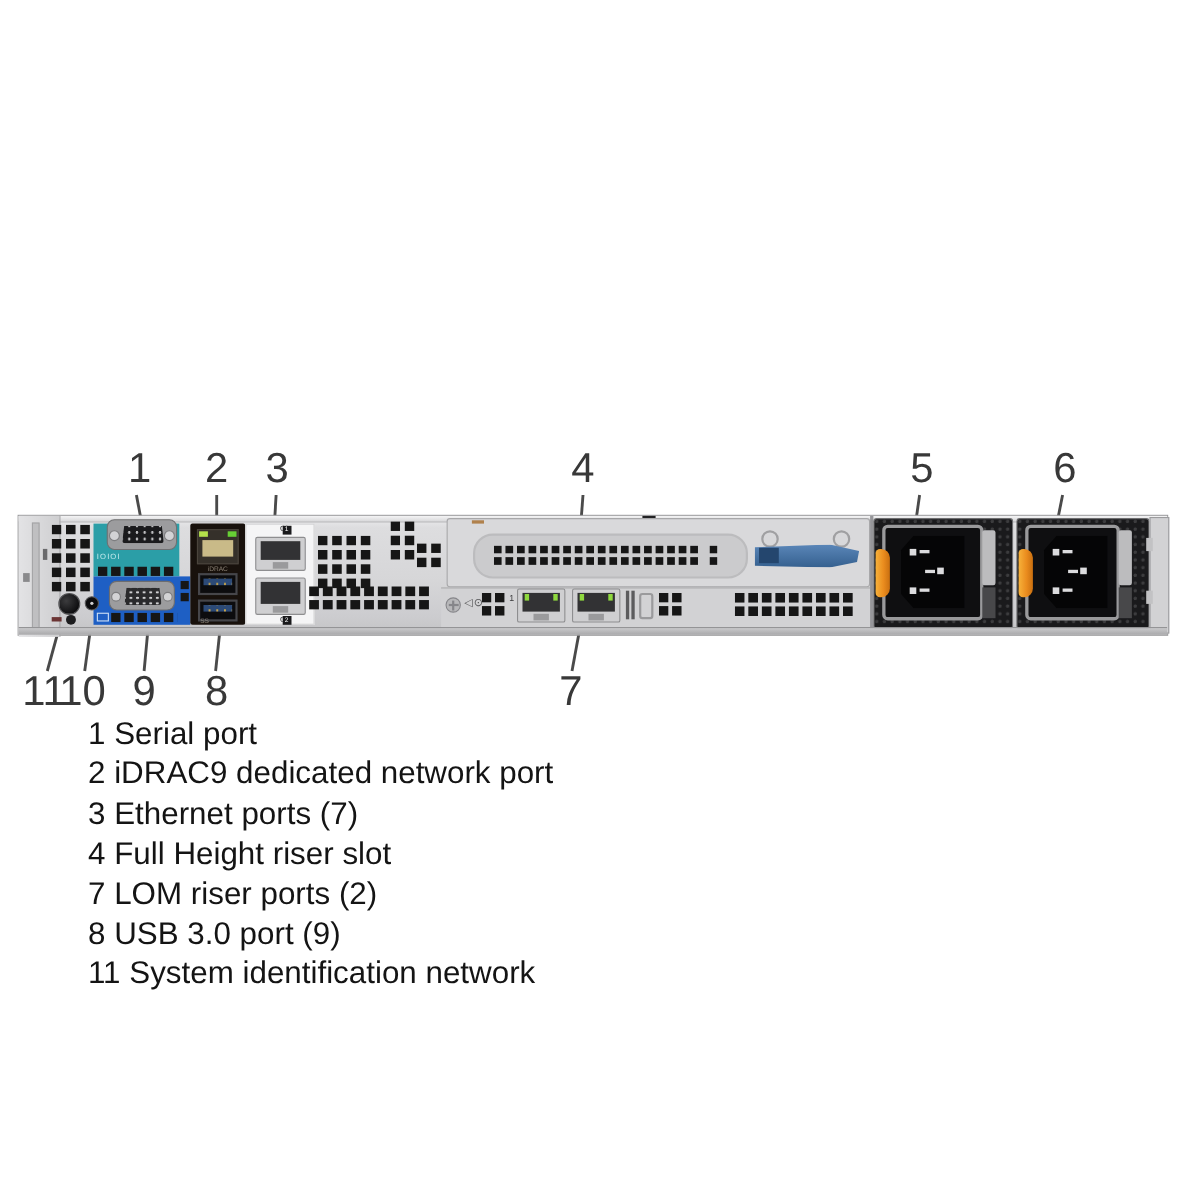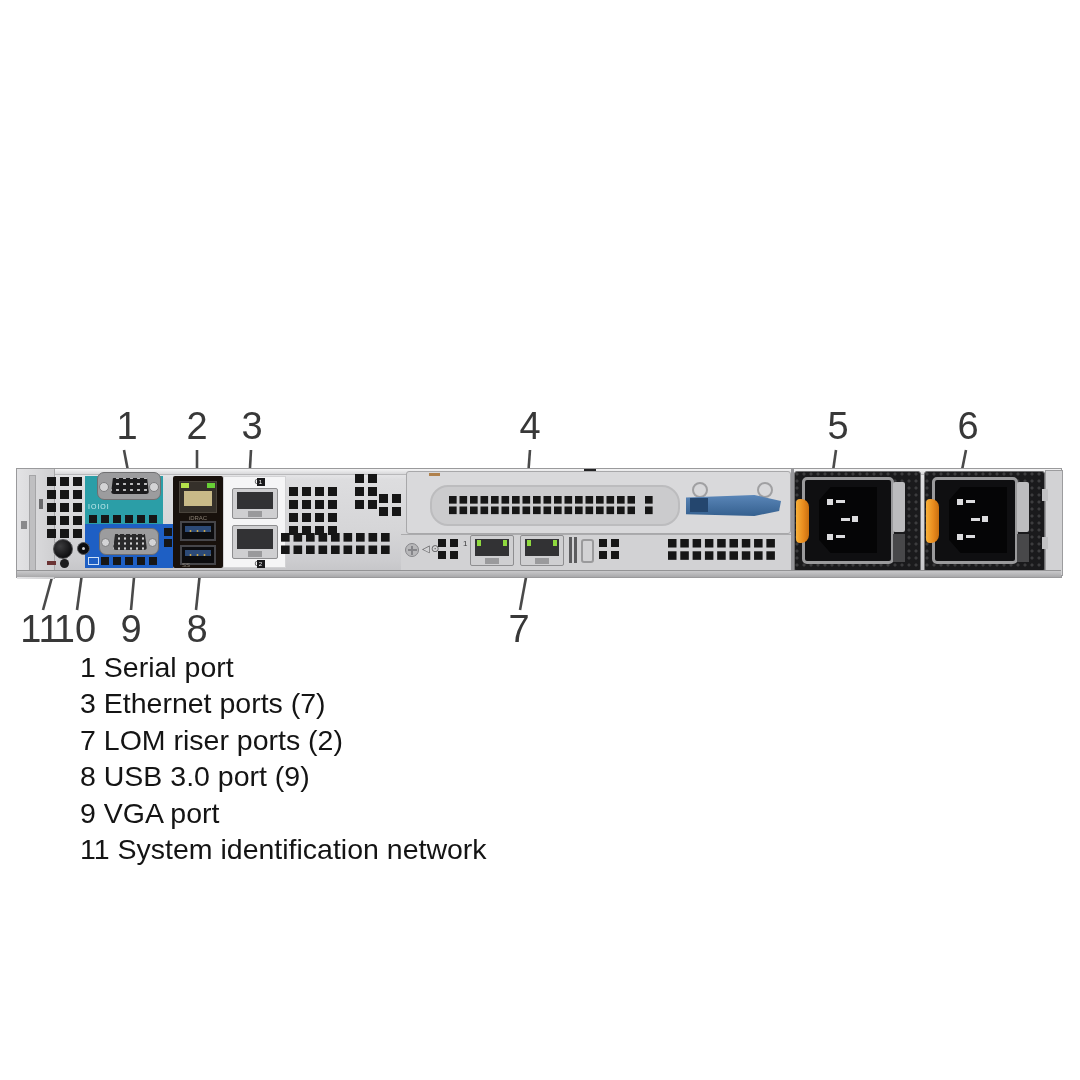--- a/index.html
+++ b/index.html
@@ -331,20 +331,21 @@
     <div class="ear-right">
       <div class="b1"></div>
       <div class="b2"></div>
     </div>
 
     <div class="chassis-bottom"></div>
   </div>
 
   <div class="legend">
     <div class="lrow"><span>1</span> <span>Serial port</span></div>
+    <div class="lrow"><span>2</span> <span>iDRAC9 dedicated network port</span></div>
     <div class="lrow"><span>3</span> <span>Ethernet ports (7)</span></div>
+    <div class="lrow"><span>4</span> <span>Full Height riser slot</span></div>
     <div class="lrow"><span>7</span> <span>LOM riser ports (2)</span></div>
     <div class="lrow"><span>8</span> <span>USB 3.0 port (9)</span></div>
-    <div class="lrow"><span>9</span> <span>VGA port</span></div>
     <div class="lrow"><span>11</span> <span>System identification network</span></div>
   </div>
 
 </div>
 
 </body></html>

